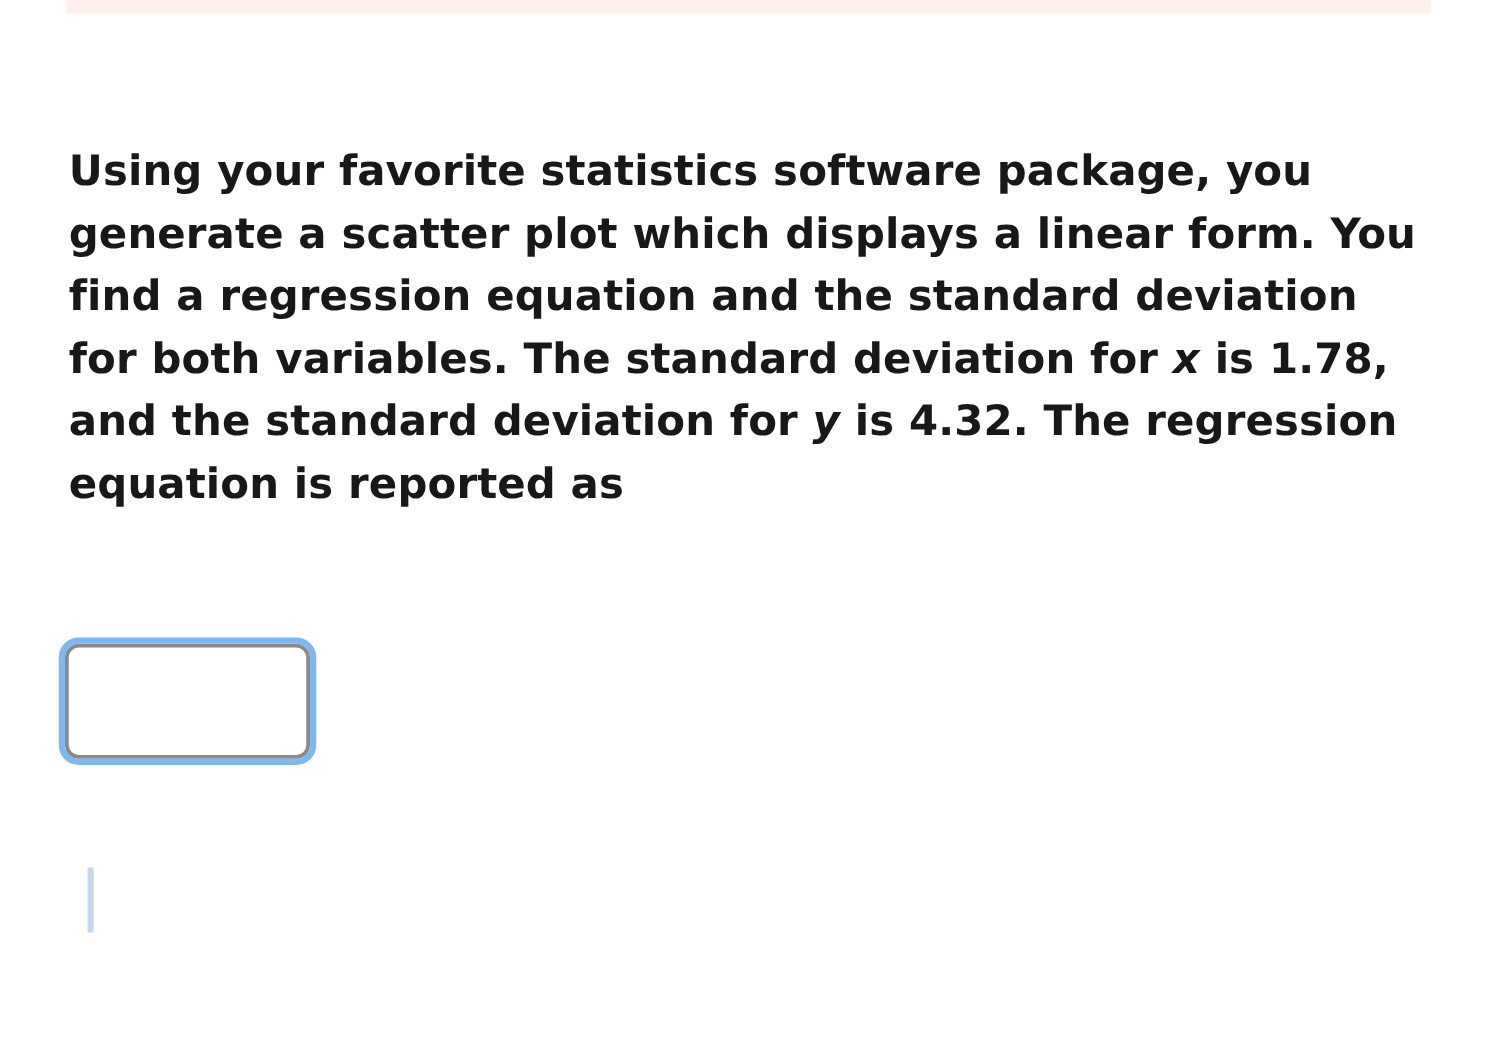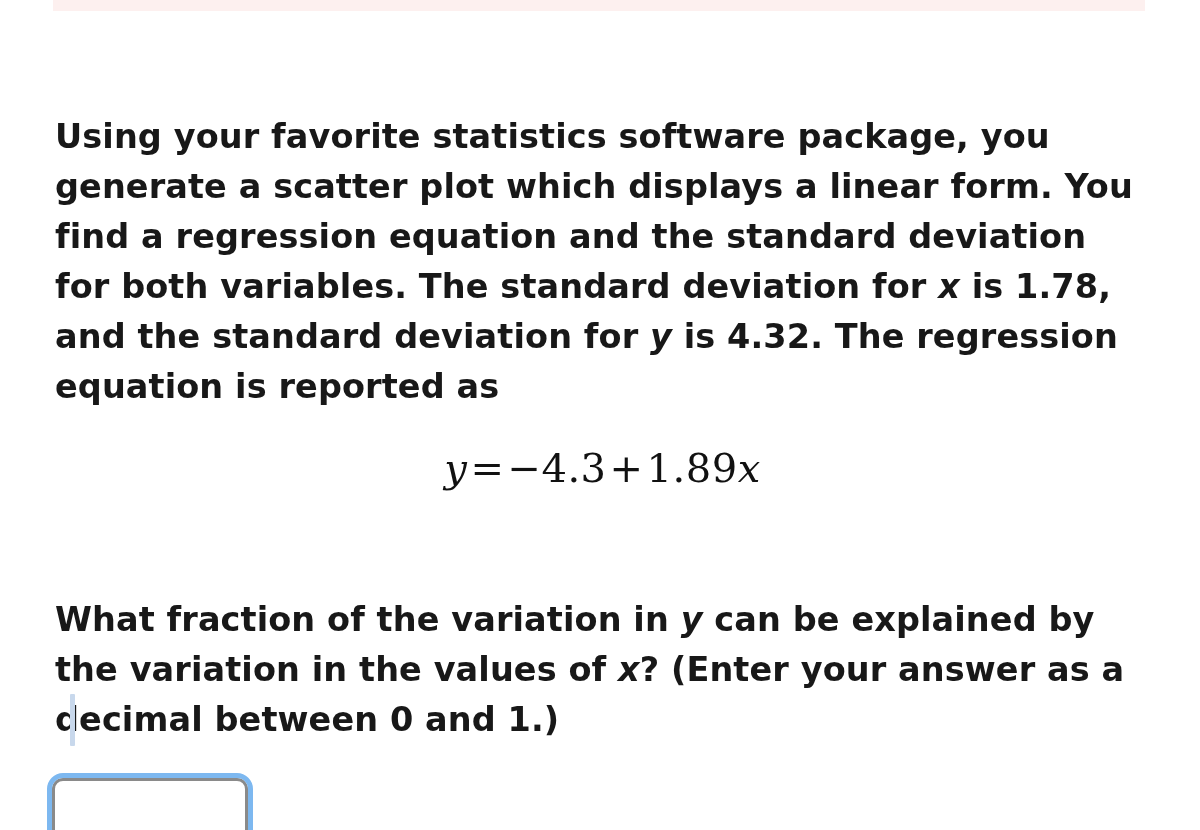--- a/index.html
+++ b/index.html
@@ -107,27 +107,23 @@
 </style>
 </head>
 <body>
 
 <div id="top-strip"></div>
 
 <div id="content">
 
   <p class="para"><span>Using your favorite statistics software package, you generate a scatter plot which displays a linear form. You find a regression equation and the standard deviation for both variables. The standard deviation for </span><span class="ivar">x</span><span> is 1.78, and the standard deviation for </span><span class="ivar">y</span><span> is 4.32. The regression equation is reported as</span></p>
 
-  <div id="equation-block">
-    <span id="equation"><span class="v">y</span><span class="op">=</span><span class="num">−</span><span class="num">4.3</span><span class="op">+</span><span class="num">1.89</span><span class="v">x</span></span>
-  </div>
 
   <div id="gap"></div>
 
-  <p class="para"><span>What fraction of the variation in </span><span class="ivar">y</span><span> can be explained by the variation in the values of </span><span class="ivar">x</span><span>? (Enter your answer as a decimal between 0 and 1.)</span></p>
 
   <div id="answer-wrap">
     <input id="answer-input" type="text" placeholder="" style="">
   </div>
 
 </div>
 
 <div id="caret"></div>
 
 </body></html>

